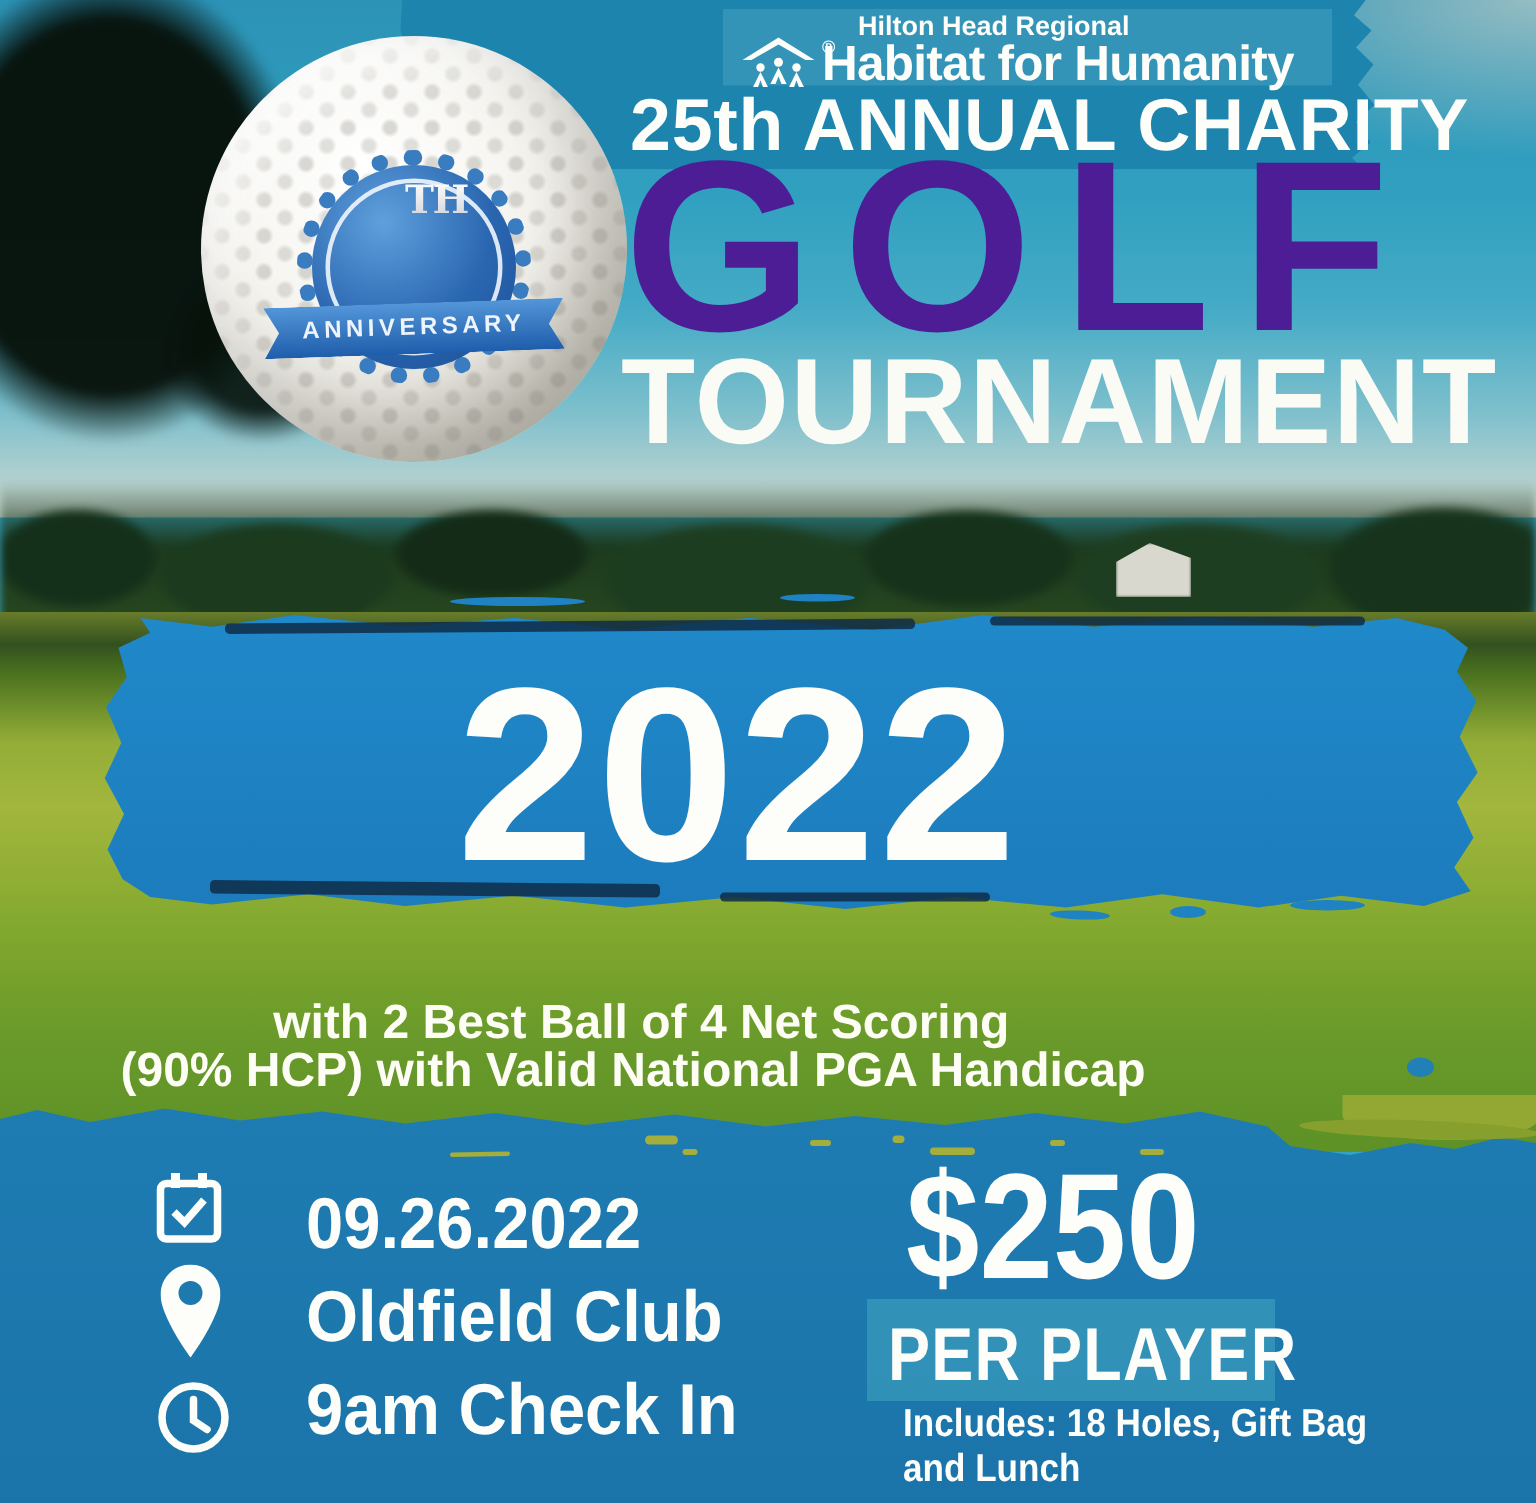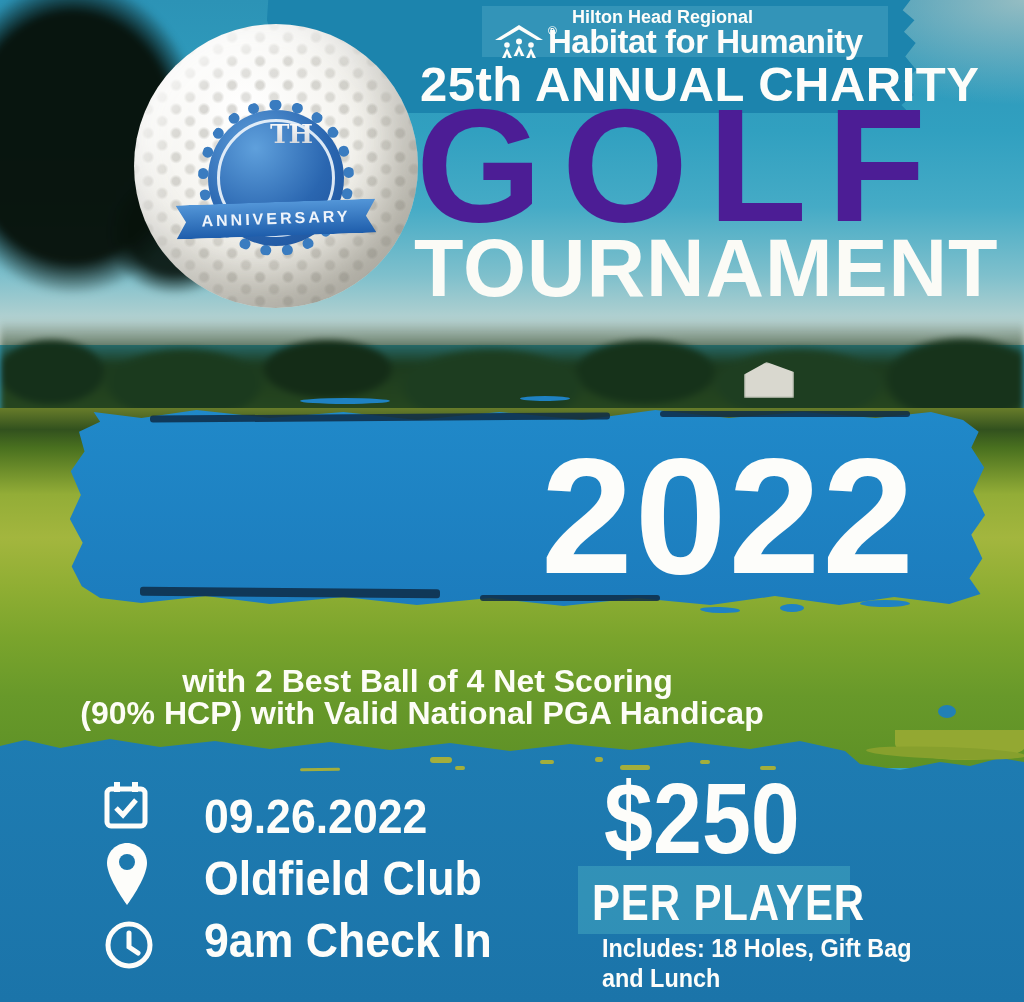--- a/index.html
+++ b/index.html
@@ -76,21 +76,21 @@
   .badge-ribbon span{position:static;color:#eef4fb;font-size:16px;font-weight:bold;letter-spacing:3px;}
 
   
   .banner{left:68px;top:408px;width:918px;height:198px;z-index:2;
     background:linear-gradient(180deg,#2089c9,#1c7cbd);
     clip-path:polygon(1.2% 12%,3.5% 7%,2.8% 2%,8% 5%,14% 1%,22% 5%,30% 2%,38% 6%,47% 2%,56% 6%,
       64% 1%,72% 5%,80% 2%,88% 5%,94% 2%,97.5% 6%,99.2% 12%,98.4% 20%,99.8% 30%,98.6% 42%,
       99.9% 54%,98.4% 64%,99.6% 76%,98.2% 86%,99.4% 94%,96% 99%,90% 95.5%,84% 99.5%,77% 95%,
       70% 99.5%,62% 96%,54% 100%,46% 96%,38% 99.5%,30% 95.5%,22% 99%,15% 95%,8% 98.5%,3.5% 96%,
       1.5% 90%,0.4% 80%,1.6% 68%,0.2% 56%,1.4% 44%,0.3% 32%,1.8% 22%);}
-  .year{left:0;right:70px;top:26px;text-align:right;color:#fdfdfa;font-size:165px;font-weight:bold;
+  .year{left:0;right:70px;top:26px;text-align:center;color:#fdfdfa;font-size:165px;font-weight:bold;
     letter-spacing:2px;line-height:1;position:absolute;}
   .streak{background:#0e2b47;opacity:.85;border-radius:3px;z-index:3;}
   .splat{background:#1f82c3;border-radius:50%;z-index:3;}
 
   
   .format-head{left:0;width:1024px;top:604px;text-align:center;color:#fdfdf6;font-size:50px;
     font-weight:bold;z-index:3;}
   .format-l1{left:0;width:855px;top:663px;text-align:center;color:#fdfdf6;font-size:32px;
     font-weight:bold;z-index:3;}
   .format-l2{left:0;width:844px;top:695px;text-align:center;color:#fdfdf6;font-size:32px;

